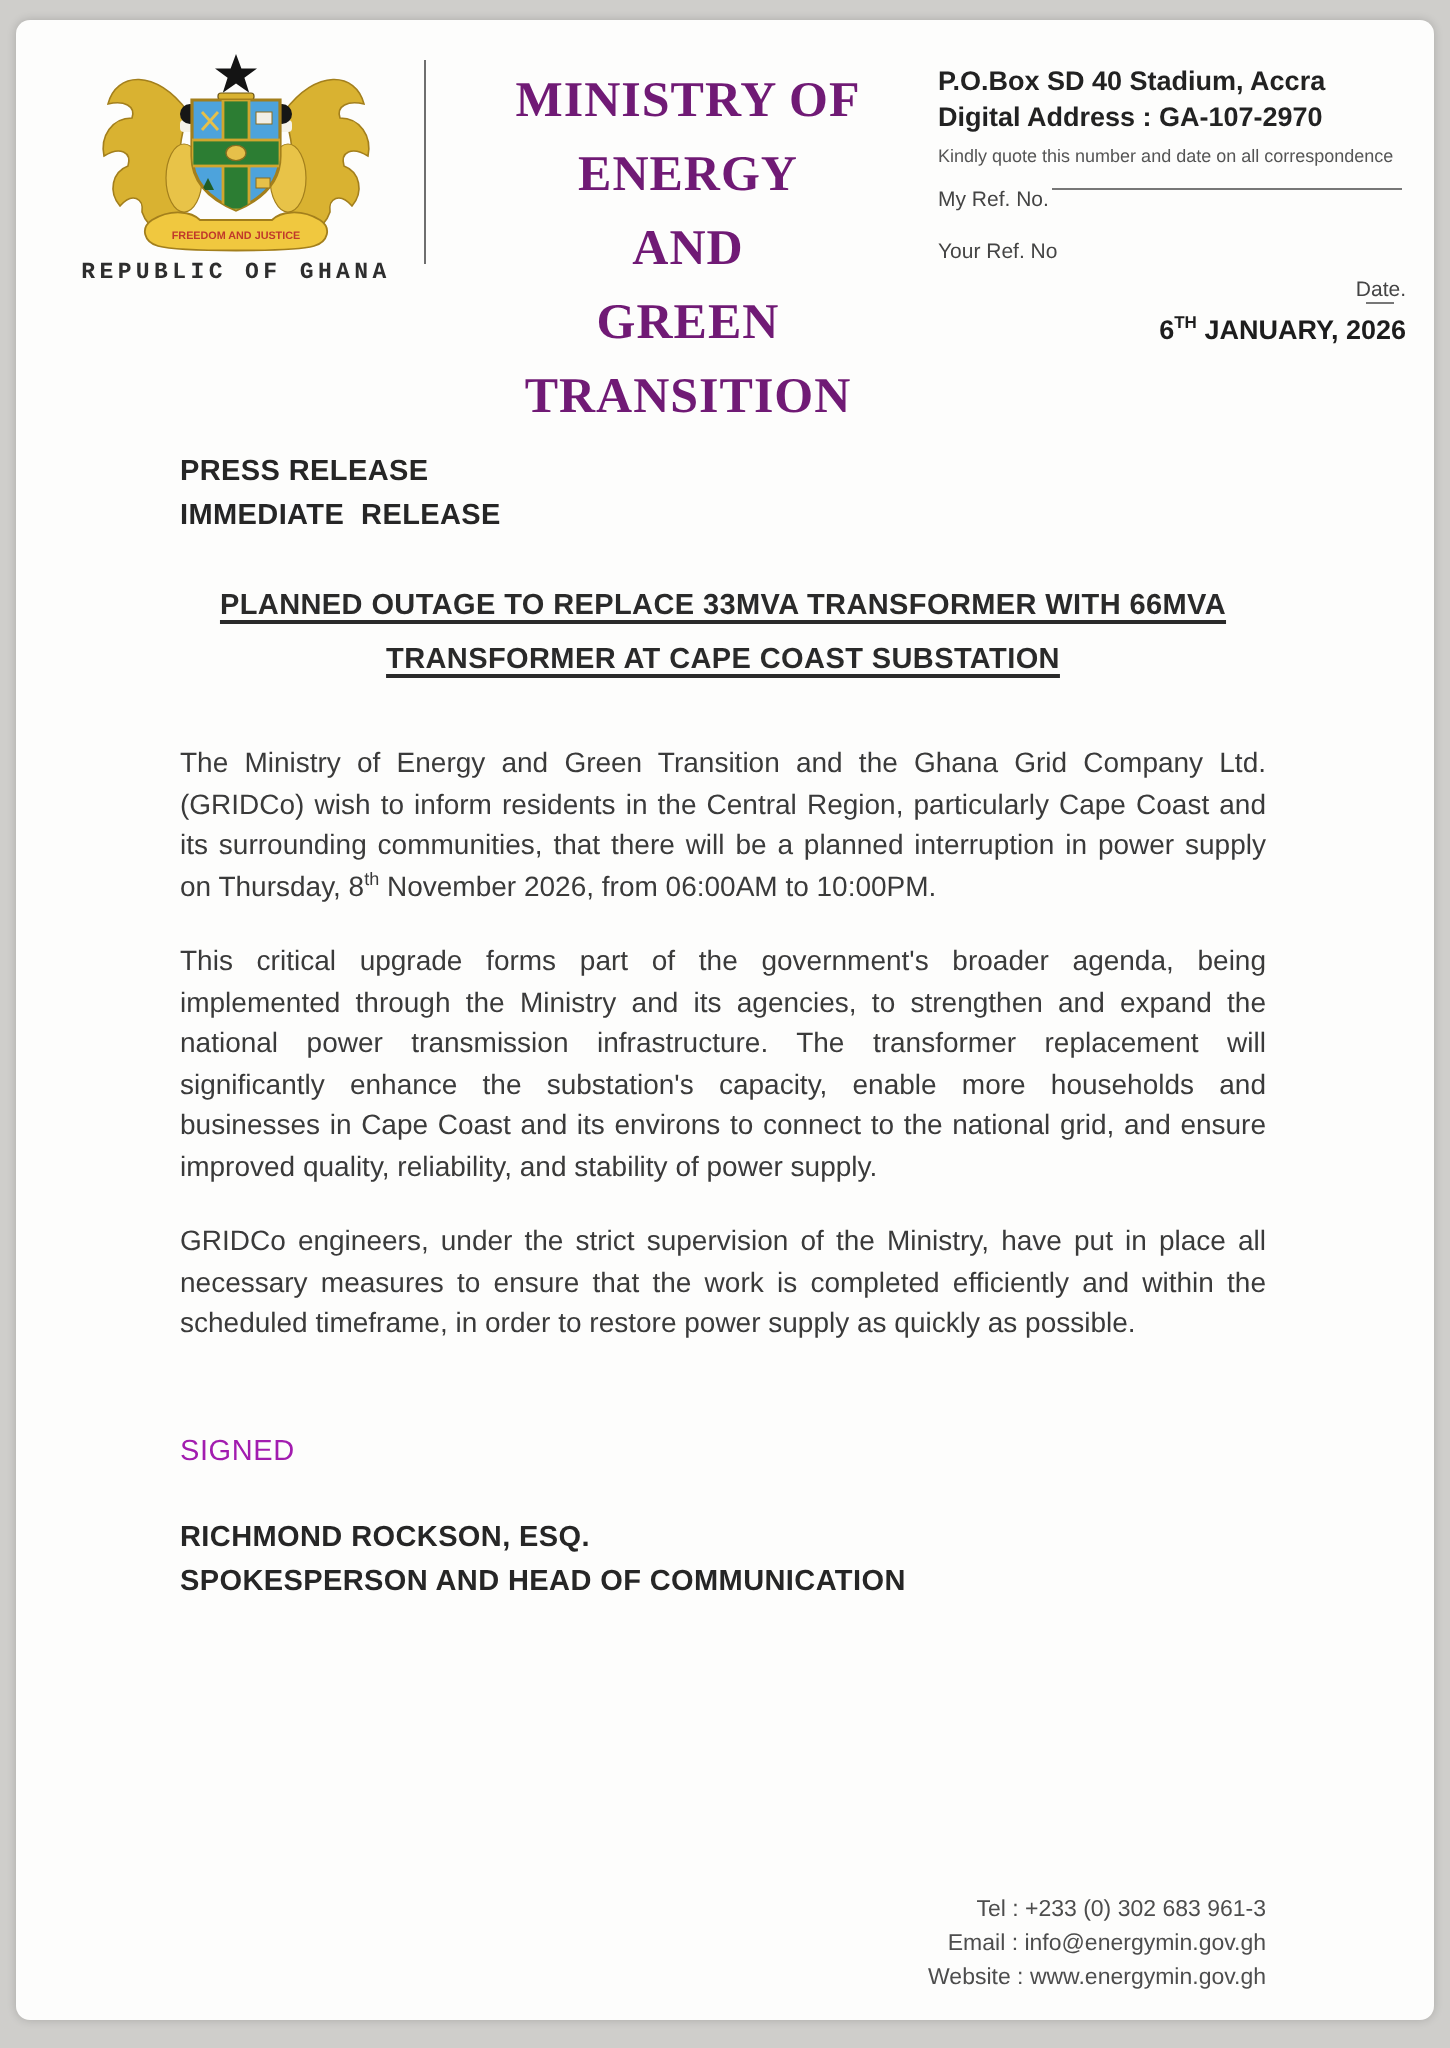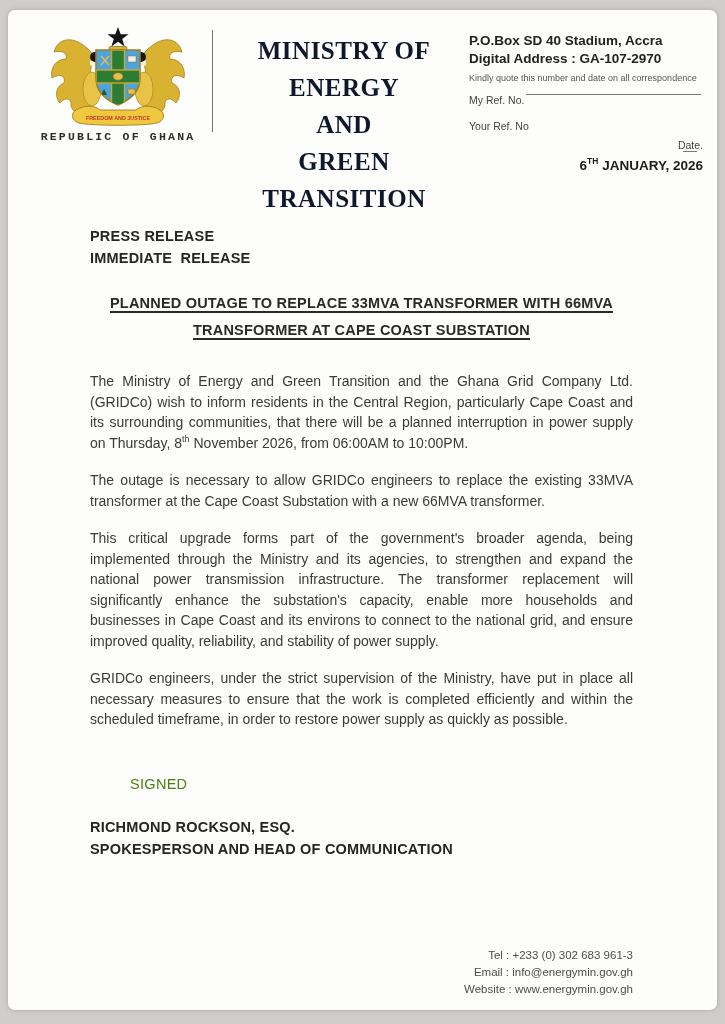--- a/index.html
+++ b/index.html
@@ -32,21 +32,21 @@
     font-size:11.5px;font-weight:600;
     letter-spacing:2.2px;color:#2e2e2e;white-space:nowrap;
   }
   .vline{
     width:0;border-left:1.5px solid #6f6f6f;
     height:102px;margin:4px 6px 0 8px;flex:0 0 auto;
   }
   .ministry{
     flex:1;text-align:center;
     font-family:"Liberation Serif",serif;
-    font-weight:bold;color:#0f172a;
+    font-weight:bold;color:#701a75;
     font-size:25px;line-height:37px;
     padding-top:6px;letter-spacing:.5px;
   }
   .addr-col{width:234px;flex:0 0 auto;padding-top:6px;color:#333;}
   .addr-bold{font-size:13.5px;font-weight:bold;color:#222;line-height:18px;}
   .addr-note{font-size:9px;color:#555;margin-top:5px;white-space:nowrap;}
   .ref-row{display:flex;align-items:flex-start;font-size:10.5px;color:#444;margin-top:11px;}
   .ref-fill{flex:1;border-bottom:1px solid #777;margin:0 2px 2px 2px;}
   .yourref{font-size:10.5px;color:#444;margin-top:14px;}
   .date-row{display:flex;align-items:flex-end;font-size:10.5px;color:#444;margin-top:7px;flex-direction:column;}
@@ -62,21 +62,21 @@
     font-size:14.5px;font-weight:bold;color:#2a2a2a;line-height:27px;letter-spacing:.2px;
   }
   .doc-title .tline{text-decoration:underline;text-underline-offset:3px;text-decoration-thickness:1.5px;}
   .para{
     margin:17px 0 0 0;
     font-size:14px;line-height:20.5px;color:#3a3a3a;
     text-align:justify;
   }
   .para:first-of-type{margin-top:27px;}
   .para sup{font-size:9px;vertical-align:super;line-height:0;}
-  .signed{margin-top:46px;font-size:14.5px;color:#4d7c0f;letter-spacing:.3px;margin-left:40px;}
+  .signed{margin-top:46px;font-size:14.5px;color:#a21caf;letter-spacing:.3px;}
   .sig-name{margin-top:24px;font-size:14.5px;font-weight:bold;color:#262626;line-height:22px;letter-spacing:.2px;}
   
   .footer{
     position:absolute;right:84px;bottom:12px;
     text-align:right;font-size:11.5px;line-height:17px;color:#4d4d4d;
   }
 </style>
 </head>
 <body>
 
@@ -166,21 +166,20 @@
       <div class="pre">IMMEDIATE  RELEASE</div>
     </div>
 
     <div class="doc-title">
       <div class="tline">PLANNED OUTAGE TO REPLACE 33MVA TRANSFORMER WITH 66MVA</div>
       <div class="tline">TRANSFORMER AT CAPE COAST SUBSTATION</div>
     </div>
 
     <p class="para"><span>The Ministry of Energy and Green Transition and the Ghana Grid Company Ltd. (GRIDCo) wish to inform residents in the Central Region, particularly Cape Coast and its surrounding communities, that there will be a planned interruption in power supply on Thursday, 8</span><sup>th</sup><span> November 2026, from 06:00AM to 10:00PM.</span></p>
 
-    <p class="para">The outage is necessary to allow GRIDCo engineers to replace the existing 33MVA transformer at the Cape Coast Substation with a new 66MVA transformer.</p>
 
     <p class="para">This critical upgrade forms part of the government's broader agenda, being implemented through the Ministry and its agencies, to strengthen and expand the national power transmission infrastructure. The transformer replacement will significantly enhance the substation's capacity, enable more households and businesses in Cape Coast and its environs to connect to the national grid, and ensure improved quality, reliability, and stability of power supply.</p>
 
     <p class="para">GRIDCo engineers, under the strict supervision of the Ministry, have put in place all necessary measures to ensure that the work is completed efficiently and within the scheduled timeframe, in order to restore power supply as quickly as possible.</p>
 
 
     <div class="signed">SIGNED</div>
 
     <div class="sig-name">
       <div>RICHMOND ROCKSON, ESQ.</div>

